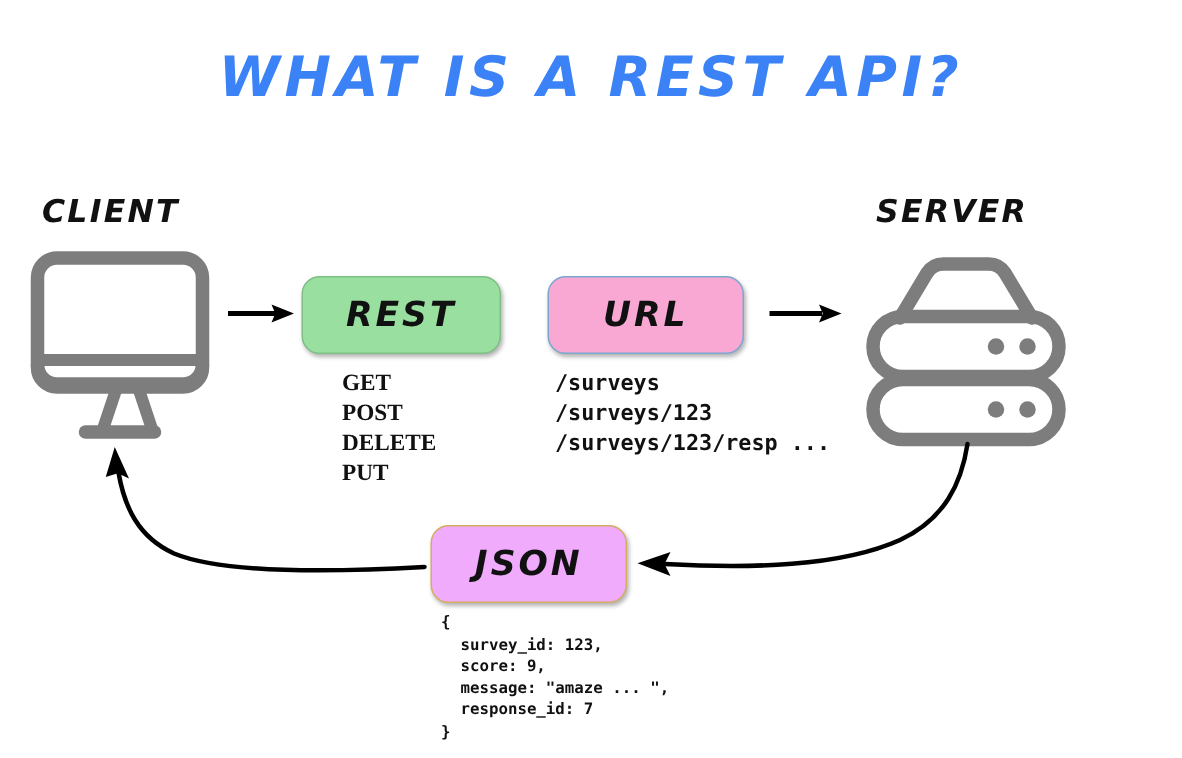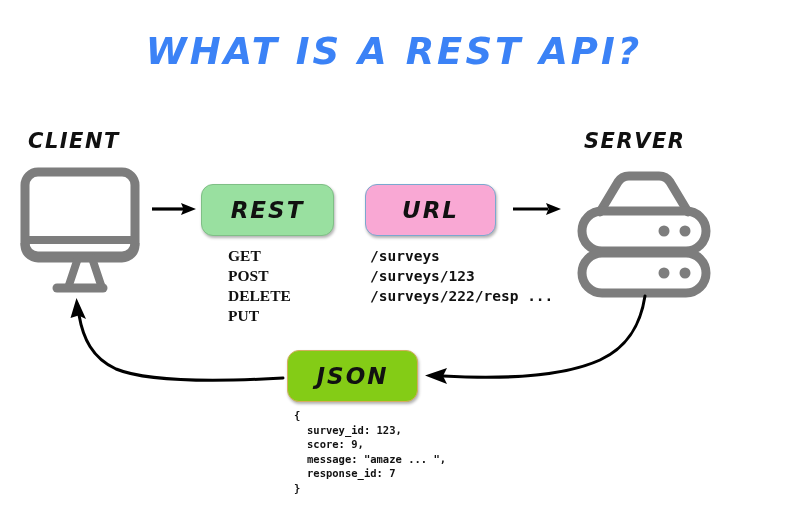--- a/index.html
+++ b/index.html
@@ -70,21 +70,21 @@
   .chip-http {
     left: 201px; top: 184px; width: 131px; height: 50px;
     background: #99e0a0; border: 1px solid #7fbf86;
   }
   .chip-url {
     left: 365px; top: 184px; width: 129px; height: 50px;
     background: #f9a8d4; border: 1px solid #7aa8cf;
   }
   .chip-json {
     left: 287px; top: 350px; width: 129px; height: 50px;
-    background: #84cc16; border: 1px solid #d4ad60;
+    background: #f0abfc; border: 1px solid #d4ad60;
   }
 
   .mono-list {
     position: absolute;
     font-family: Liberation Serif, serif;
     font-weight: 700;
     font-size: 15.5px;
     line-height: 20px;
     color: #111111;
     white-space: pre;
@@ -164,21 +164,21 @@
   <div class="chip chip-http">REST</div>
   <div class="chip chip-url">URL</div>
   <div class="chip chip-json">JSON</div>
 
   <div class="mono-list methods-list">GET
 POST
 DELETE
 PUT</div>
   <div class="mono-list urls-list">/surveys
 /surveys/123
-/surveys/222/resp ...</div>
+/surveys/123/resp ...</div>
 
   <div class="json-body"><span>{</span>
 <span class="indent">survey_id: 123,
 score: 9,
 message: "amaze ... ",
 response_id: 7</span><span>}</span></div>
 
 </div>
 
 </body></html>

